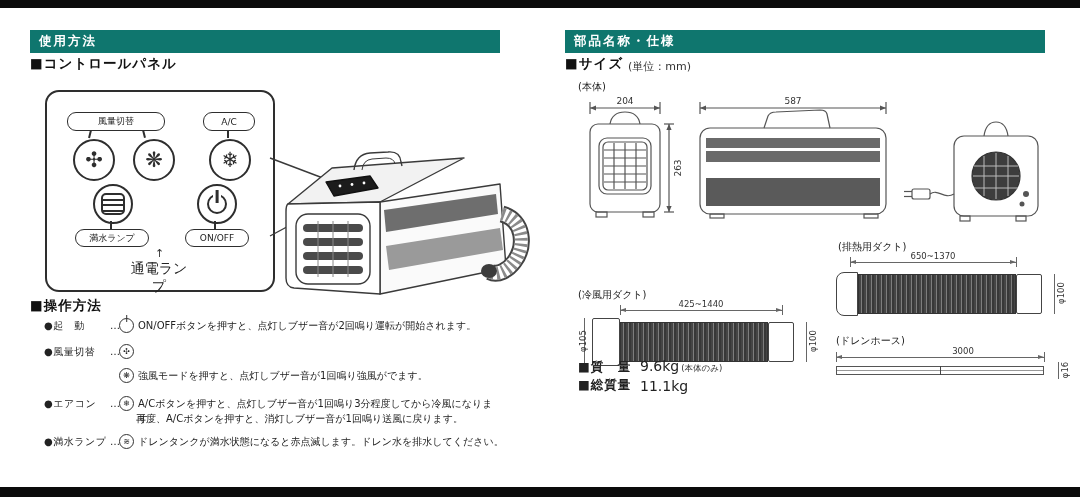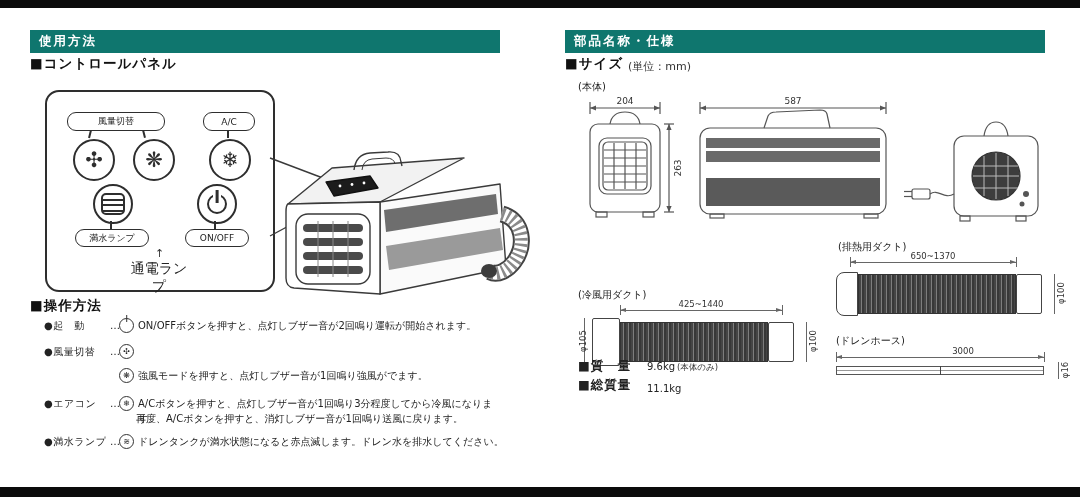--- a/index.html
+++ b/index.html
@@ -57,21 +57,21 @@
 
   
   .cap{position:absolute;border:1.5px solid #444;background:#fff;box-sizing:border-box;}
   .corrugated{position:absolute;border:1px solid #333;box-sizing:border-box;
               background:repeating-linear-gradient(90deg,#454545 0 2px,#7d7d7d 2px 3px,#383838 3px 5px);}
   .hose-line{position:absolute;border:1px solid #555;box-sizing:border-box;background:
              linear-gradient(180deg,transparent 44%,#999 44%,#999 56%,transparent 56%);}
 
   .wrow{position:absolute;display:flex;align-items:baseline;}
   .wlabel{font-weight:bold;font-size:12.5px;width:62px;letter-spacing:1px;}
-  .wvalue{font-size:10px;margin-left:7px;}
+  .wvalue{font-size:14px;margin-left:0;}
   .wnote{font-size:8.5px;margin-left:2px;color:#333;}
 
   svg{position:absolute;overflow:visible;}
   svg text{font-family:"DejaVu Sans",sans-serif;}
 </style>
 </head>
 <body>
 
 <div class="page">
   <div class="framebar top"></div>

